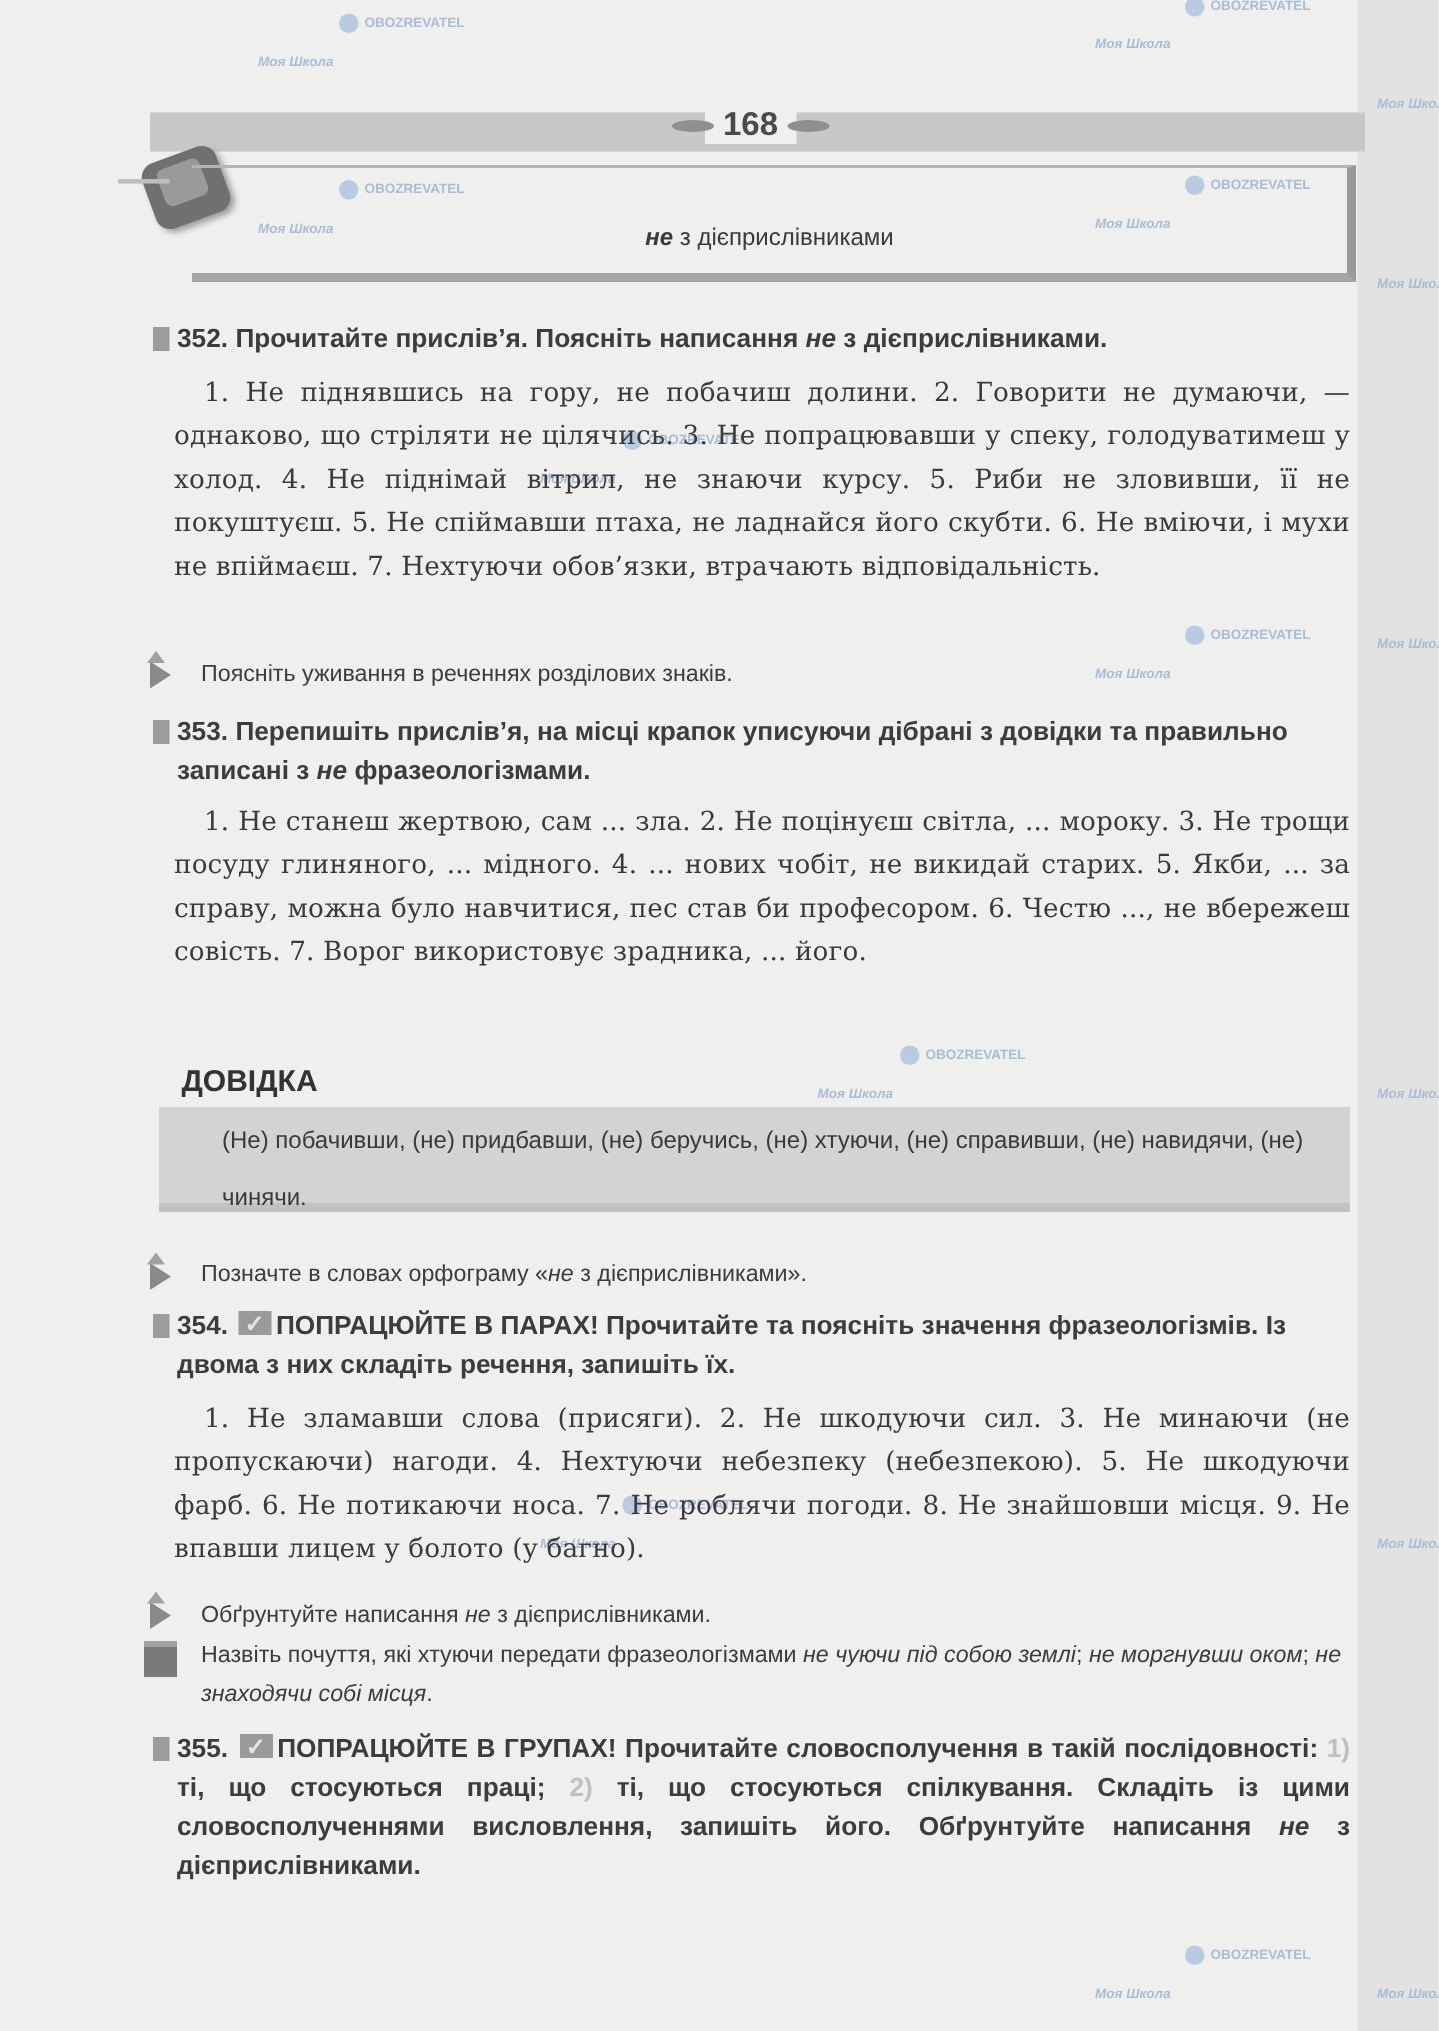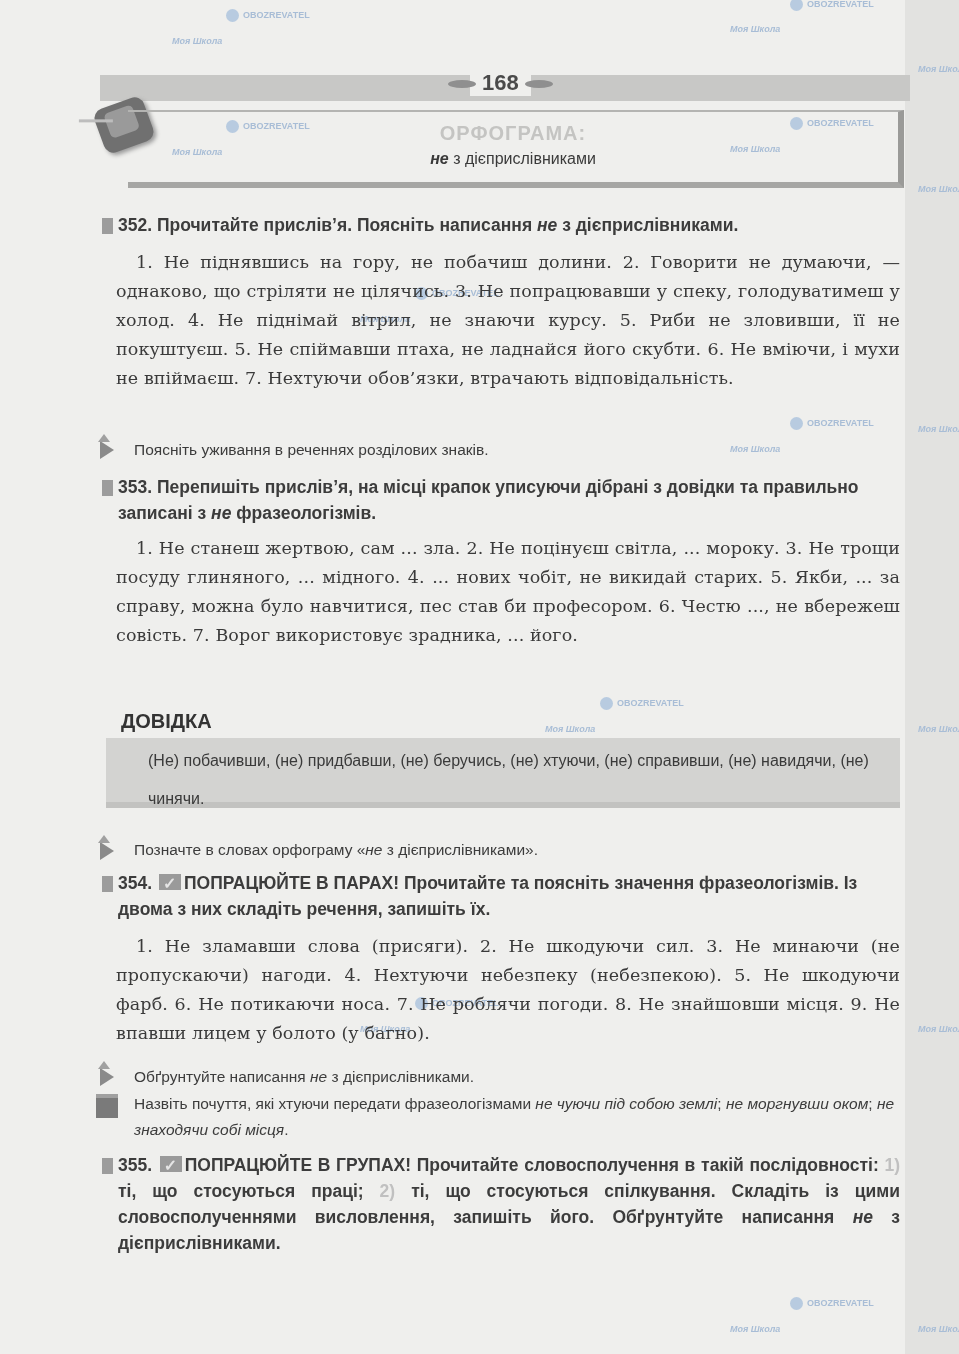--- a/index.html
+++ b/index.html
@@ -84,35 +84,34 @@
 <span class="wm" style="left:918px;top:160px">Моя Школа</span>
 <span class="wm" style="left:918px;top:400px">Моя Школа</span>
 <span class="wm" style="left:918px;top:700px">Моя Школа</span>
 <span class="wm" style="left:918px;top:1000px">Моя Школа</span>
 <span class="wm" style="left:918px;top:1300px">Моя Школа</span>
 
 <div class="header-band"></div>
 <div class="page-num">168</div>
 <div class="notebook-icon"></div>
 <div class="topic-box">
-  <div class="topic-title">ОРФОГРАМА:</div>
   <div class="topic-sub"><i>не</i><span> з дієприслівниками</span></div>
 </div>
 
 <div class="task" style="top:212px">
   <span class="marker"></span>
   <span>352.</span> <span>Прочитайте прислів’я. Поясніть написання </span><i>не</i><span> з дієприслівниками.</span>
 </div>
 <div class="body-text" style="top:248px"><span class="indent"></span><span>1. Не піднявшись на гору, не побачиш долини. 2. Говорити не думаючи, — однаково, що стріляти не цілячись. 3. Не попрацювавши у спеку, голодуватимеш у холод. 4. Не піднімай вітрил, не знаючи курсу. 5. Риби не зловивши, її не покуштуєш. 5. Не спіймавши птаха, не ладнайся його скубти. 6. Не вміючи, і мухи не впіймаєш. 7. Нехтуючи обов’язки, втрачають відповідальність.</span></div>
 <div class="arrow-icon" style="top:441px"></div>
 <div class="note" style="top:437px">Поясніть уживання в реченнях розділових знаків.</div>
 
 <div class="task" style="top:474px;width:790px">
   <span class="marker"></span>
-  <span>353.</span> <span>Перепишіть прислів’я, на місці крапок уписуючи дібрані з довідки та правильно записані з </span><i>не</i><span> фразеологізмів.</span>
+  <span>353.</span> <span>Перепишіть прислів’я, на місці крапок уписуючи дібрані з довідки та правильно записані з </span><i>не</i><span> фразеологізмами.</span>
 </div>
 <div class="body-text" style="top:534px"><span class="indent"></span><span>1. Не станеш жертвою, сам ... зла. 2. Не поцінуєш світла, ... мороку. 3. Не трощи посуду глиняного, ... мідного. 4. ... нових чобіт, не викидай старих. 5. Якби, ... за справу, можна було навчитися, пес став би професором. 6. Честю ..., не вбережеш совість. 7. Ворог використовує зрадника, ... його.</span></div>
 
 <div class="dovidka-box"></div>
 <div class="dovidka-title">ДОВІДКА</div>
 <div class="dovidka-text">(Не) побачивши, (не) придбавши, (не) беручись, (не) хтуючи, (не) справивши, (не) навидячи, (не) чинячи.</div>
 
 <div class="arrow-icon" style="top:842px"></div>
 <div class="note" style="top:837px"><span>Позначте в словах орфограму «</span><i>не</i><span> з дієприслівниками».</span></div>
 

